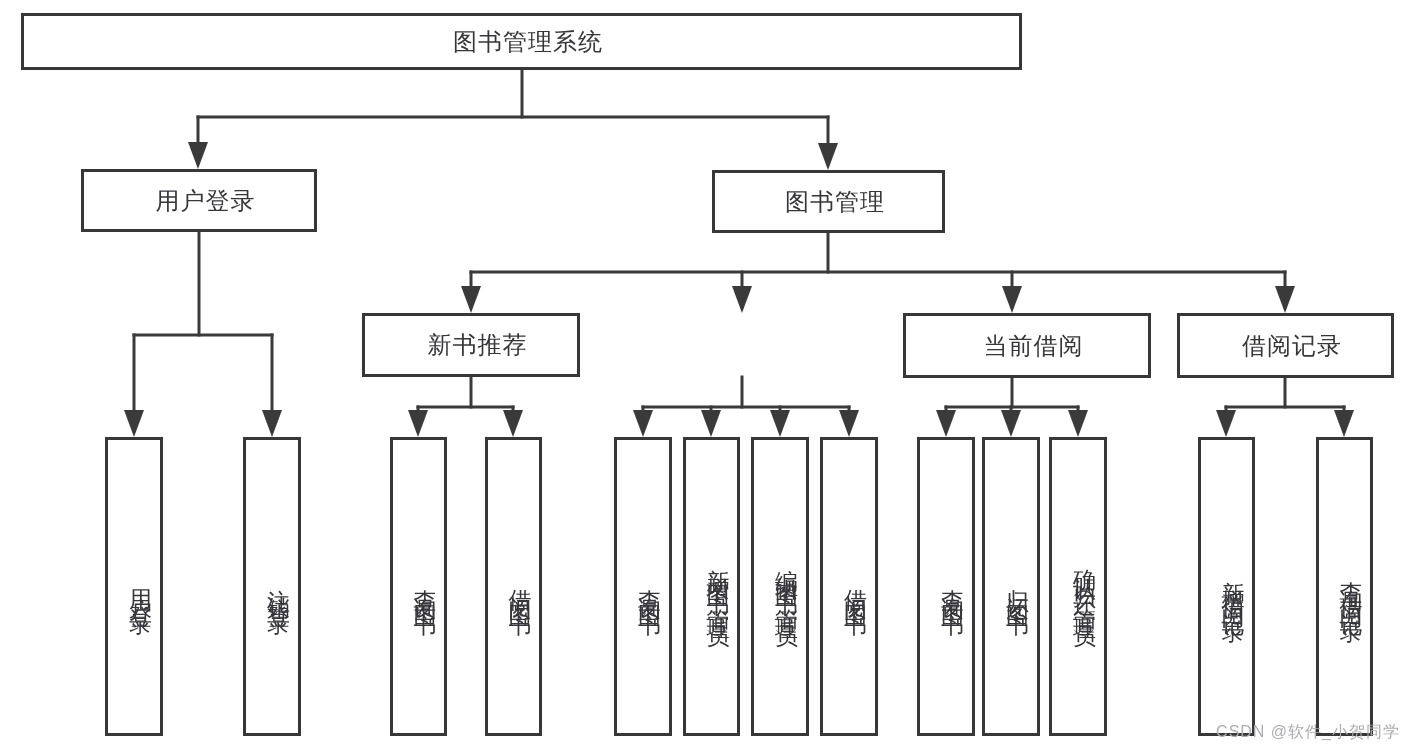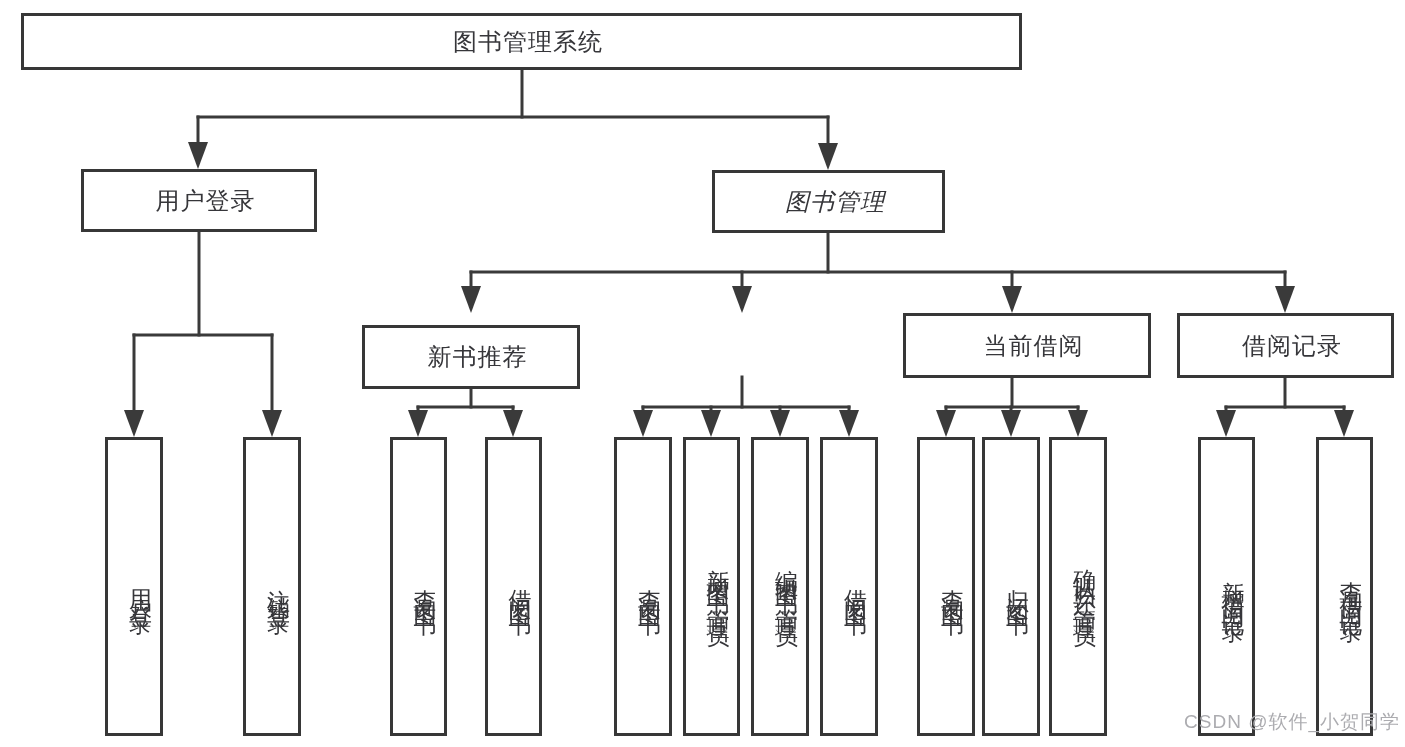--- a/index.html
+++ b/index.html
@@ -13,22 +13,22 @@
     border:3px solid #373737;color:#36363a;
     display:flex;align-items:center;justify-content:center;text-align:center;padding-left:13px;
   }
   .h{font-size:24px;letter-spacing:1px;}
   .v span{
     writing-mode:vertical-rl;text-orientation:mixed;
     font-size:23px;letter-spacing:8px;line-height:1;
     display:block;
   }
   .watermark{
-    position:absolute;right:5px;bottom:12px;z-index:5;
-    font-size:19px;color:#acacb0;letter-spacing:1px;white-space:nowrap;
+    position:absolute;right:5px;bottom:4px;z-index:5;
+    font-size:16px;color:#acacb0;letter-spacing:1px;white-space:nowrap;
   }
 </style>
 </head>
 <body>
 
 <div class="canvas">
 
   <svg class="wires" width="1405" height="747" viewBox="0 0 1405 747">
       <line x1="522" y1="70" x2="522" y2="117" stroke="#3a3a3a" stroke-width="3" stroke-linecap="square"></line>
       <line x1="199" y1="232" x2="199" y2="335" stroke="#3a3a3a" stroke-width="3" stroke-linecap="square"></line>
@@ -80,23 +80,23 @@
       <polygon points="1068,410 1088,410 1078,437" fill="#3a3a3a"></polygon>
       <line x1="1226" y1="407" x2="1226" y2="415" stroke="#3a3a3a" stroke-width="3" stroke-linecap="square"></line>
       <polygon points="1216,410 1236,410 1226,437" fill="#3a3a3a"></polygon>
       <line x1="1344" y1="407" x2="1344" y2="415" stroke="#3a3a3a" stroke-width="3" stroke-linecap="square"></line>
       <polygon points="1334,410 1354,410 1344,437" fill="#3a3a3a"></polygon>
     </svg>
 
   <div class="node h" style="left:21px;top:13px;width:1001px;height:57px;">图书管理系统</div>
 
   <div class="node h" style="left:81px;top:169px;width:236px;height:63px;">用户登录</div>
-  <div class="node h" style="left:712px;top:170px;width:233px;height:63px;font-style:italic;">图书管理</div>
+  <div class="node h" style="left:712px;top:170px;width:233px;height:63px;">图书管理</div>
 
-  <div class="node h" style="left:362px;top:325px;width:218px;height:64px;">新书推荐</div>
+  <div class="node h" style="left:362px;top:313px;width:218px;height:64px;">新书推荐</div>
   <div class="node h" style="left:903px;top:313px;width:248px;height:65px;">当前借阅</div>
   <div class="node h" style="left:1177px;top:313px;width:217px;height:65px;">借阅记录</div>
 
   <div class="node v" style="left:105px;top:437px;width:58px;height:299px;">
     <span>用户登录</span>
     </div>
   <div class="node v" style="left:243px;top:437px;width:58px;height:299px;">
     <span>注销登录</span>
     </div>
 

